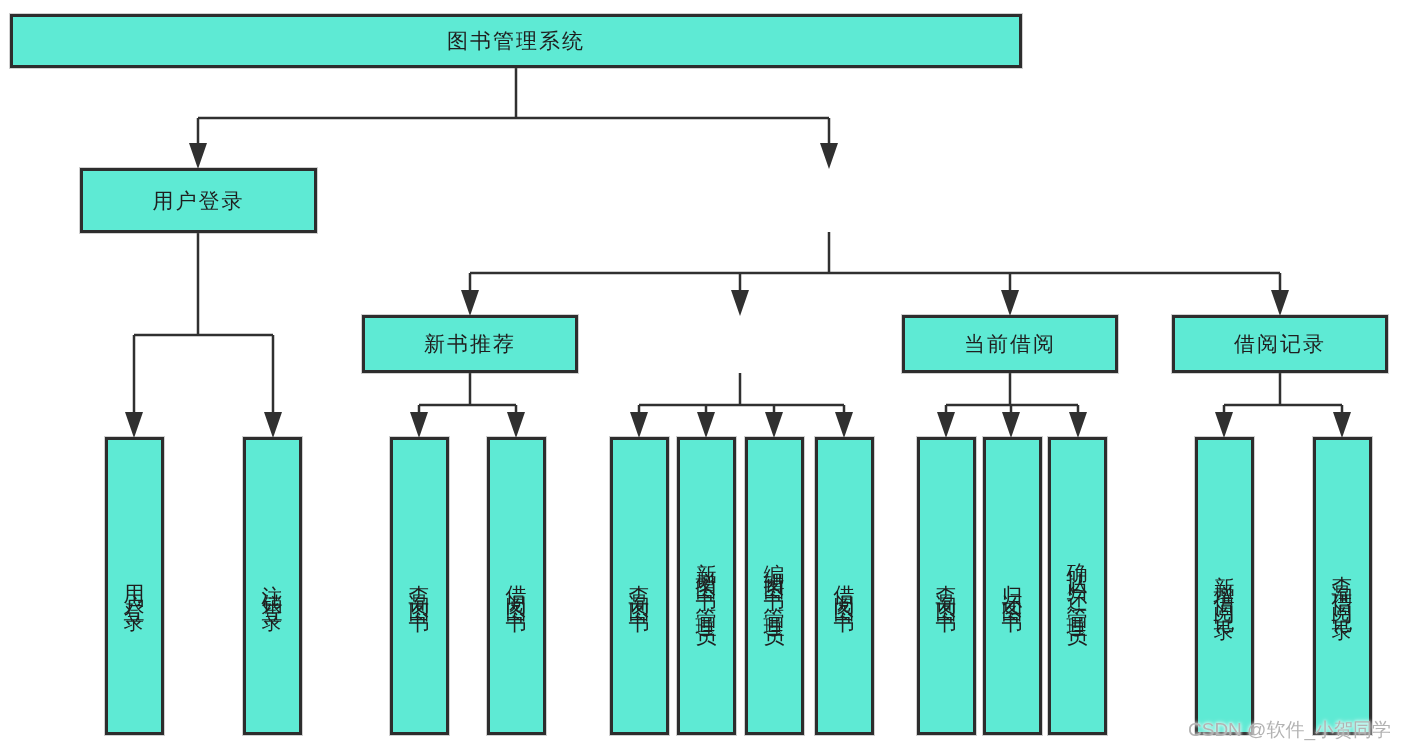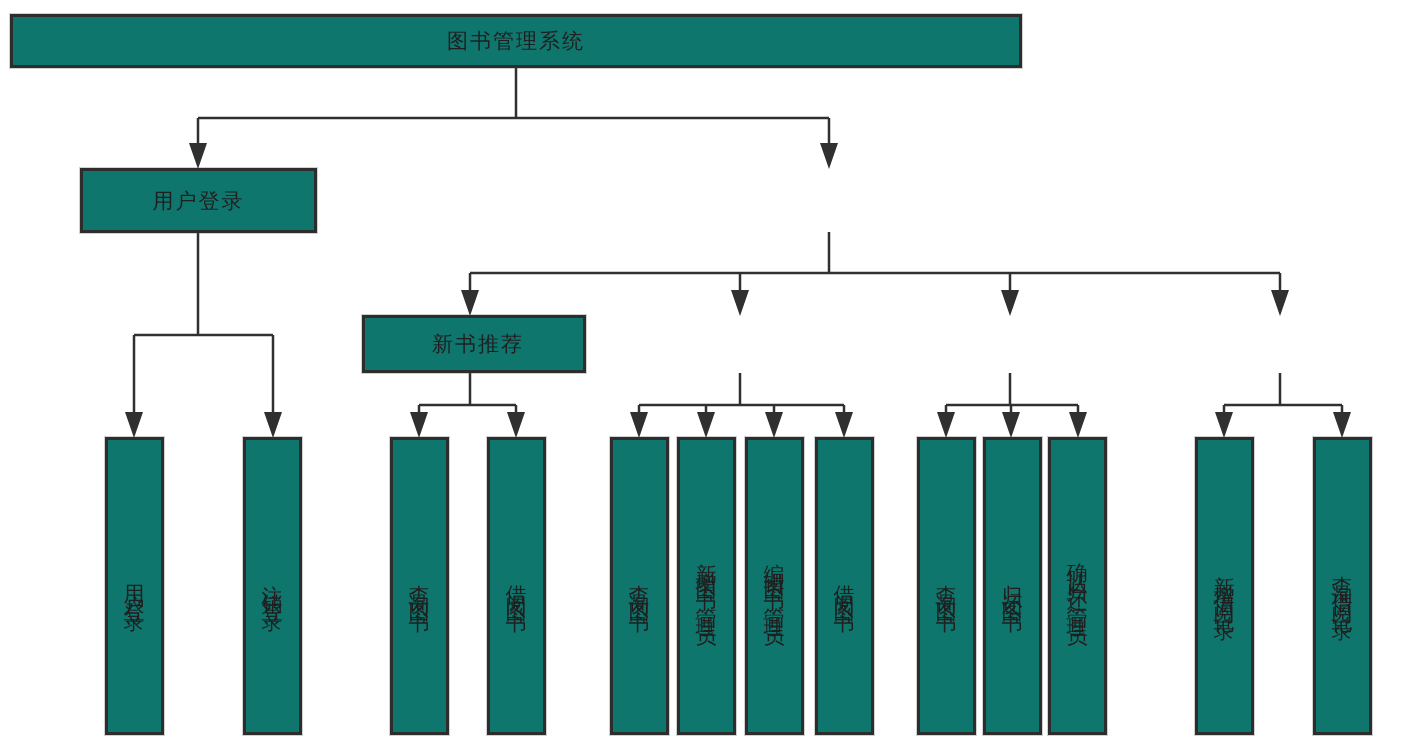--- a/index.html
+++ b/index.html
@@ -7,41 +7,41 @@
     position:relative;
     width:1405px;height:747px;
     background:#ffffff;
     font-family:"Liberation Sans","DejaVu Sans",sans-serif;
     color:#1f1f1f;
     overflow:hidden;
   }
   svg.wires{position:absolute;left:0;top:0;z-index:0;}
   .node{
     position:absolute;
-    background:#0f766e;
+    background:#5eead4;
     border:3px solid #2d2d2d;
     box-shadow:0 0 0 1px rgba(90,90,90,0.28);
     display:flex;align-items:center;justify-content:center;
     z-index:1;
     box-sizing:content-box;
   }
   .hnode{font-size:21px;letter-spacing:2px;}
   .vnode{font-size:21px;}
   .vnode .vtext{
     writing-mode:vertical-rl;
     text-orientation:upright;
     letter-spacing:9px;
     line-height:1;
     white-space:nowrap;
   }
   
   #n-root    {left:10px;  top:14px;  width:1006px;height:48px;}
   #n-user    {left:80px;  top:168px; width:231px; height:59px;}
   #n-mgmt    {left:712px; top:168px; width:229px; height:58px;}
-  #n-newbook {left:362px; top:315px; width:210px; height:52px;padding-left:8px;}
+  #n-newbook {left:362px; top:315px; width:210px; height:52px;}
   #n-borrow  {left:632px; top:315px; width:210px; height:52px;}
   #n-current {left:902px; top:315px; width:210px; height:52px;}
   #n-records {left:1172px;top:315px; width:210px; height:52px;}
   
   .vnode{top:437px;width:53px;height:292px;}
   #l-1 {left:105px;}
   #l-2 {left:243px;}
   #l-3 {left:390px;}
   #l-4 {left:487px;}
   #l-5 {left:610px;}
@@ -109,20 +109,22 @@
       <use href="#arr" x="1224" y="438"></use>
       <use href="#arr" x="1342" y="438"></use>
     </g>
   </svg>
 
   <div class="node hnode" id="n-root">图书管理系统</div>
 
   <div class="node hnode" id="n-user">用户登录</div>
 
   <div class="node hnode" id="n-newbook">新书推荐</div>
+  <div class="node hnode" id="n-current">当前借阅</div>
+  <div class="node hnode" id="n-records">借阅记录</div>
 
   <div class="node vnode" id="l-1">
     <span class="vtext">用户登录</span>
   </div>
   <div class="node vnode" id="l-2">
     <span class="vtext">注销登录</span>
   </div>
 
   <div class="node vnode" id="l-3">
     <span class="vtext">查询图书</span>
@@ -154,13 +156,14 @@
     <span class="vtext">确认归还（管理员）</span>
   </div>
 
   <div class="node vnode" id="l-12">
     <span class="vtext">新增借阅记录</span>
   </div>
   <div class="node vnode" id="l-13">
     <span class="vtext">查询借阅记录</span>
   </div>
 
+  <div class="watermark">CSDN @软件_小贺同学</div>
 </div>
 
 </body></html>

